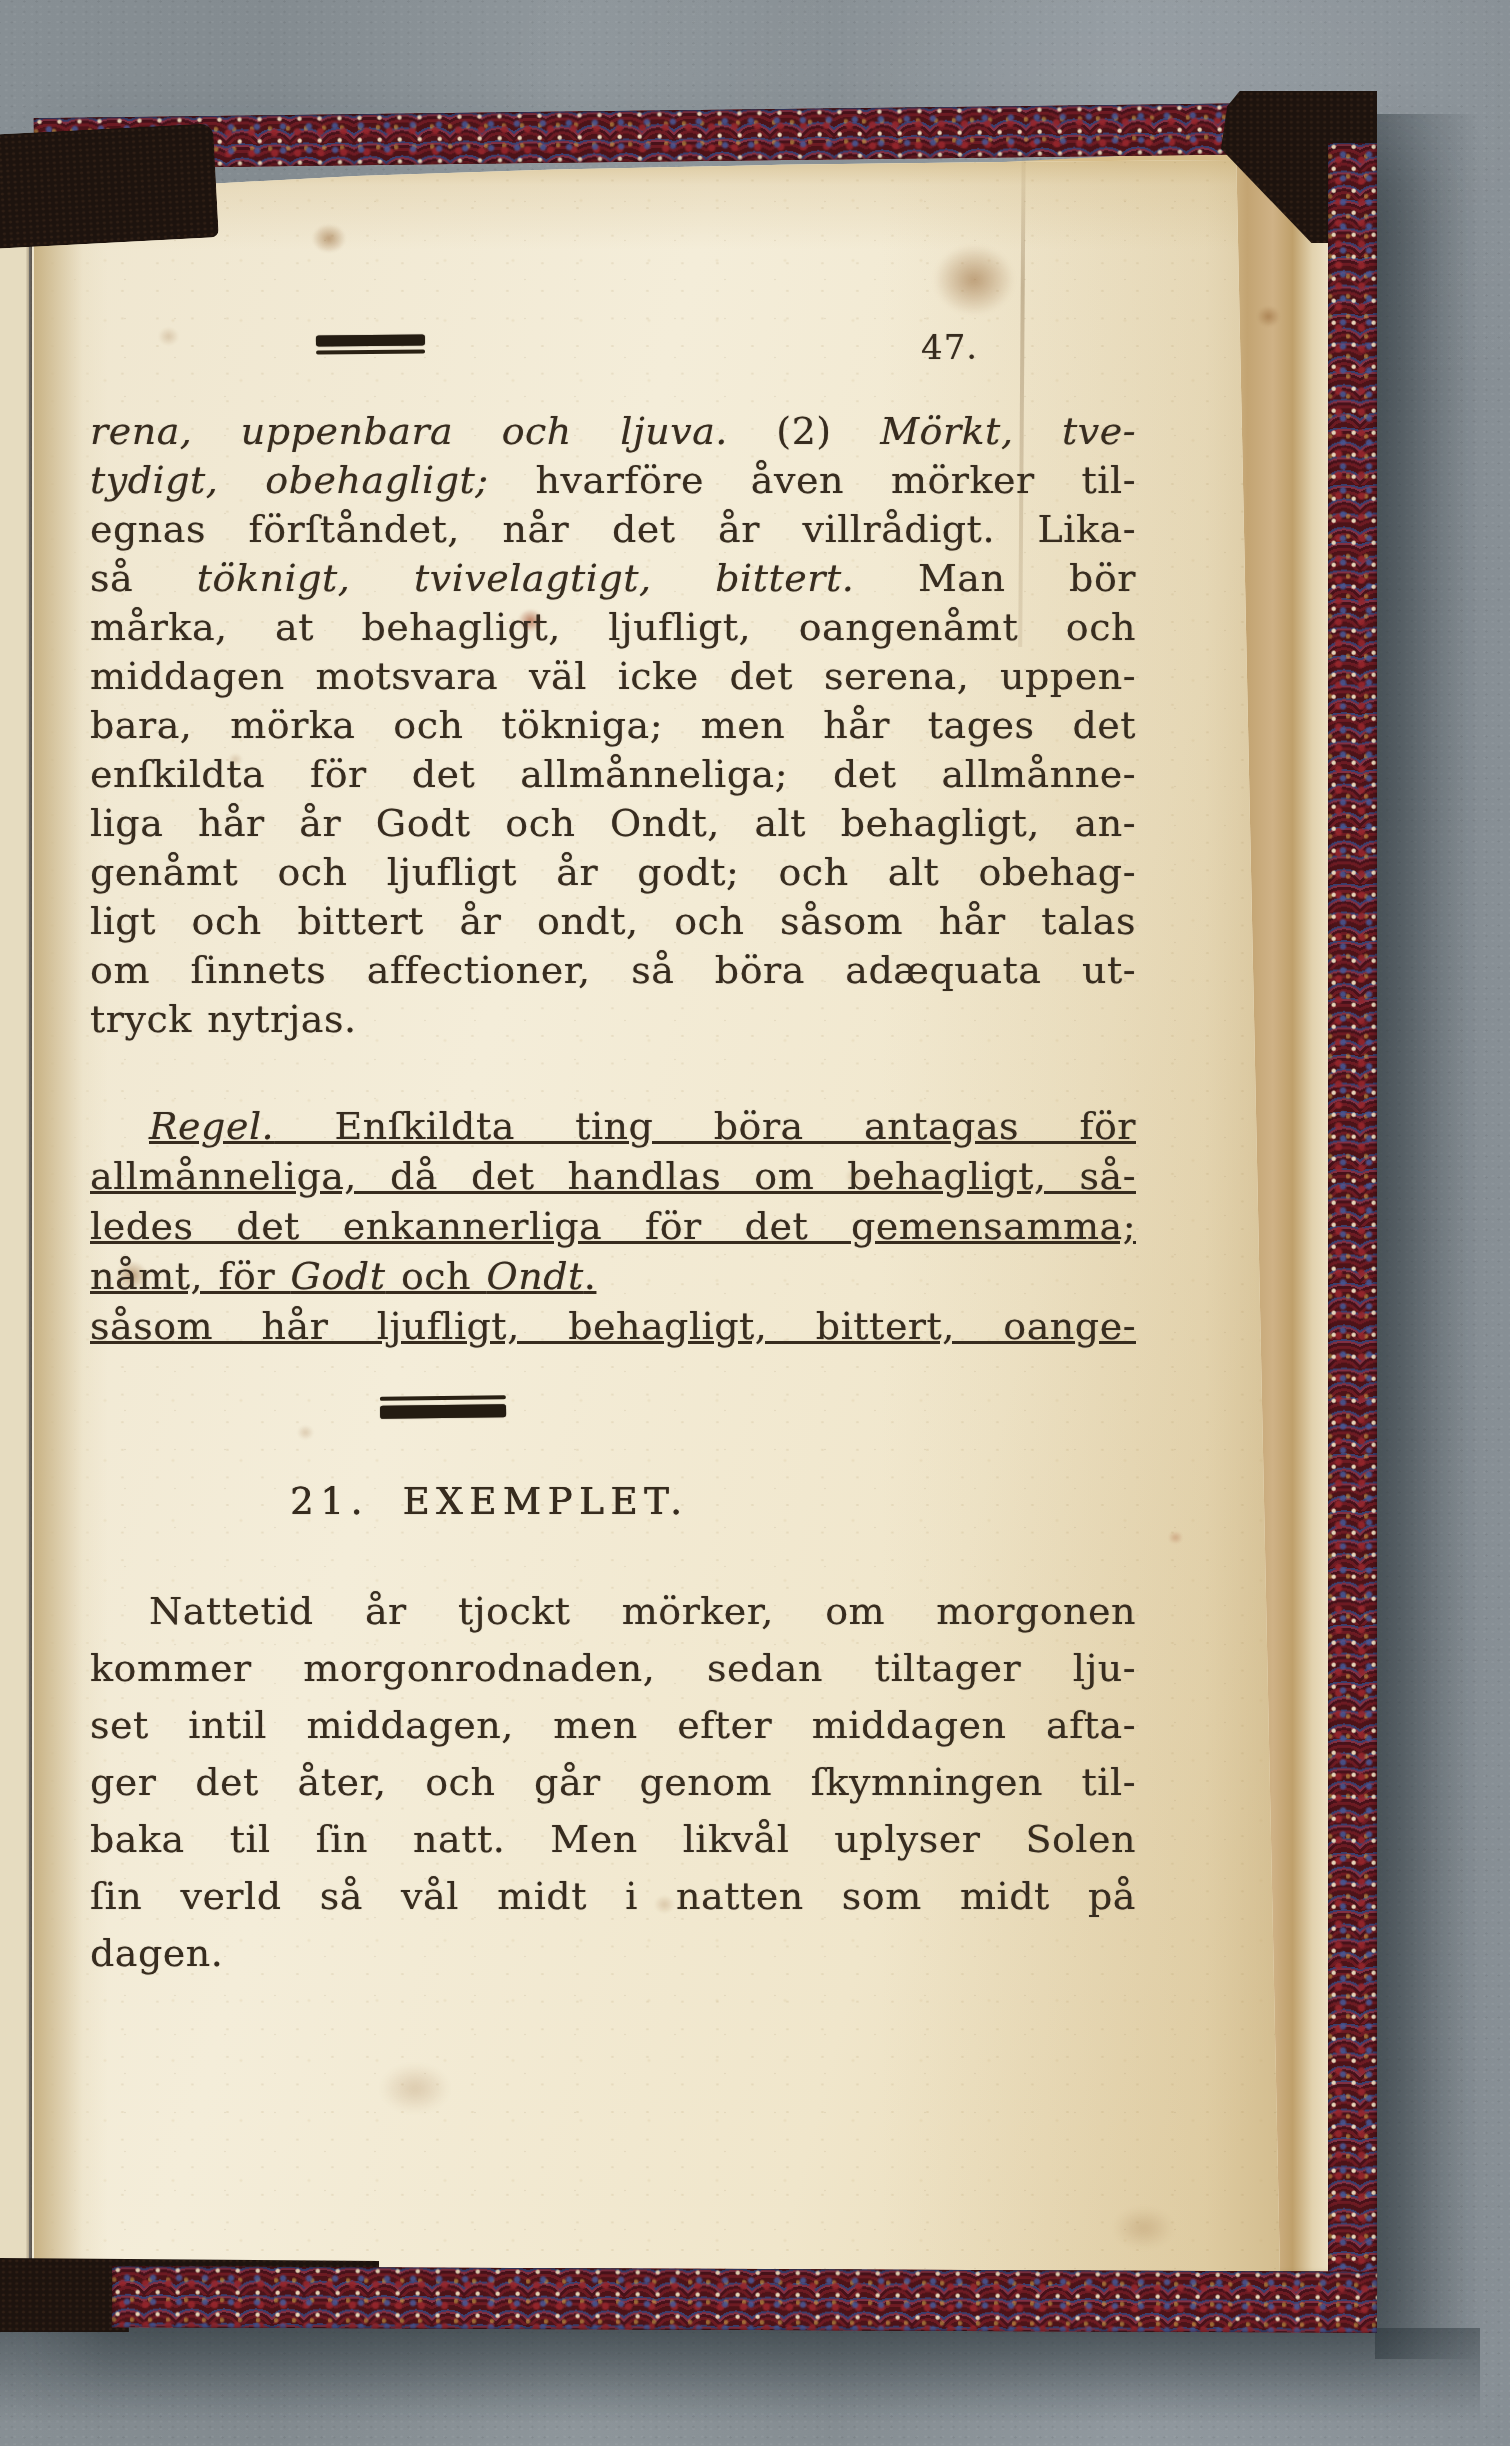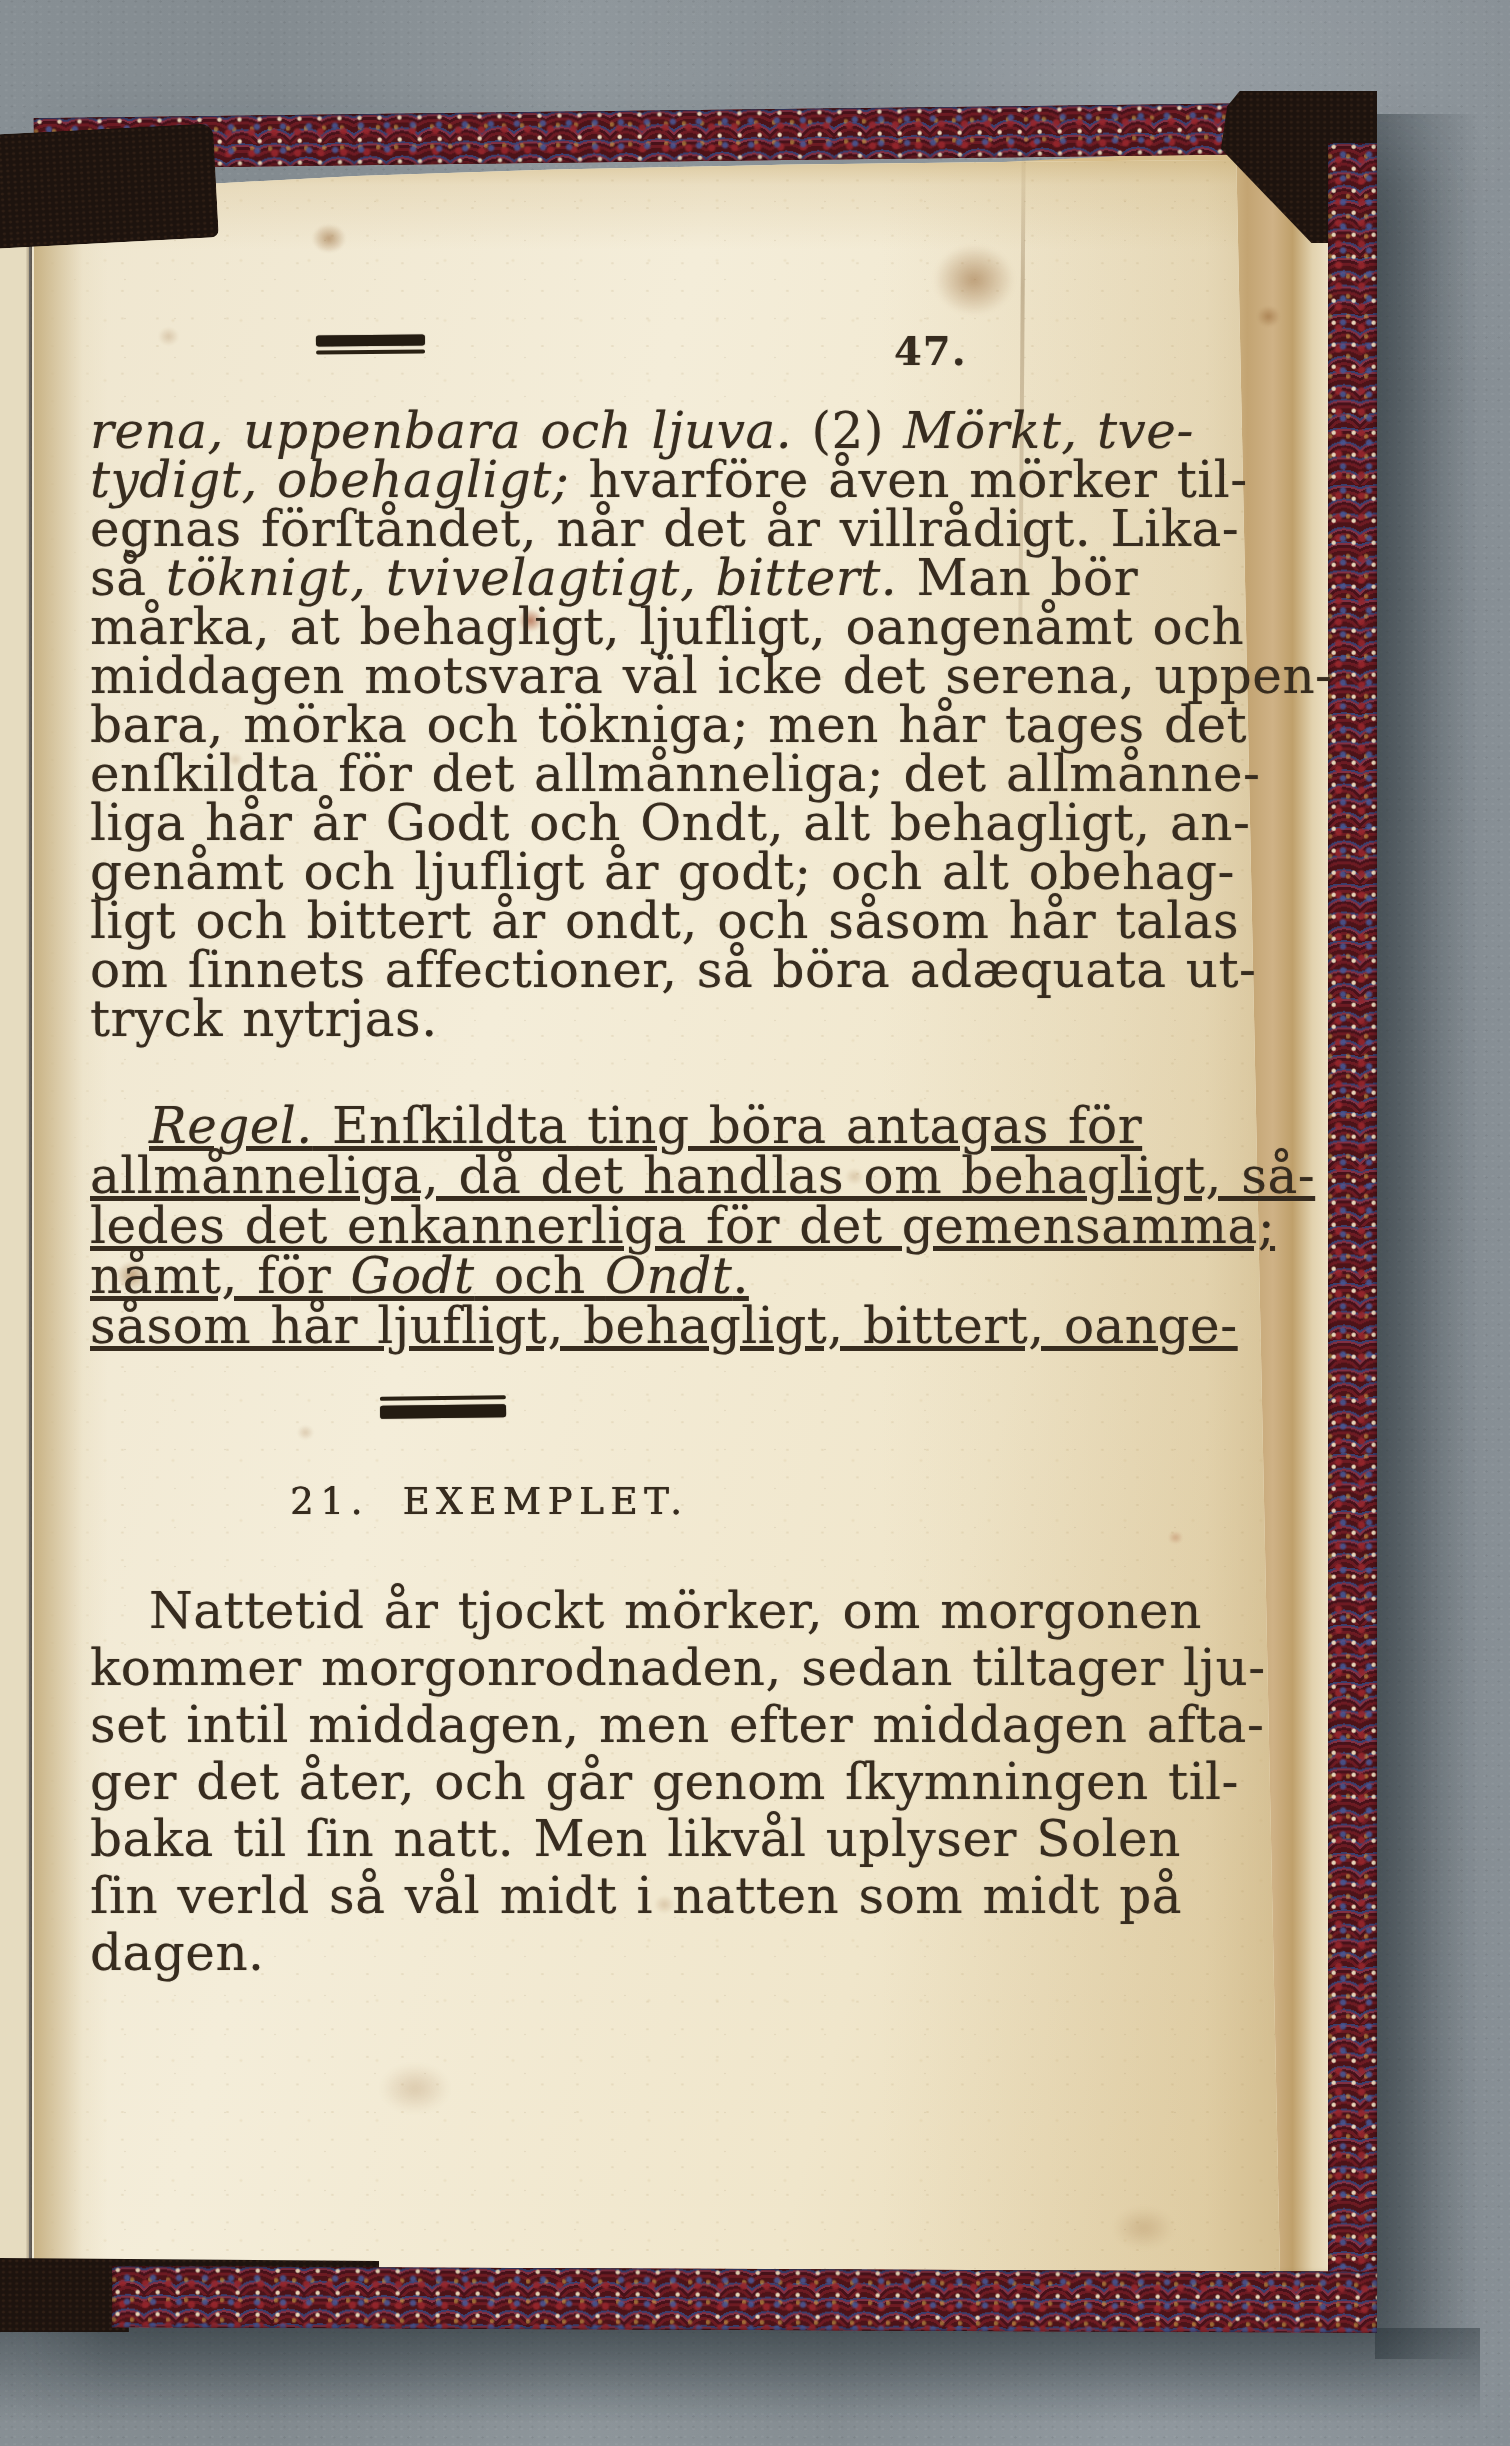--- a/index.html
+++ b/index.html
@@ -94,32 +94,32 @@
   .s7{left:654px;top:1895px;width:21px;height:19px;}
   .s8{left:1257px;top:306px;width:23px;height:21px;}
   .s9{left:380px;top:2064px;width:70px;height:49px;filter:blur(3.8px);}
   .s10{left:845px;top:1168px;width:19px;height:17px;}
   .s11{left:1168px;top:1531px;width:15px;height:13.3px;}
   .s12{left:228px;top:753px;width:15px;height:13.3px;}
   .s13{left:1113px;top:2207px;width:61px;height:42px;filter:blur(3.8px);}
 
   
   .ink{color:#372c1f;text-shadow:0 0 1px rgba(55,44,31,.5);}
-  .page-number{position:absolute;left:894px;top:327px;font-size:40px;font-weight:bold;
+  .page-number{position:absolute;left:921px;top:327px;font-size:34px;font-weight:normal;
       letter-spacing:1px;}
   .rule{position:absolute;}
   .rule .thick{height:10.5px;background:#241c12;border-radius:2.9px;
       box-shadow:0 0 1px rgba(36,28,18,.8);}
   .rule .thin{height:3.8px;background:#2a2114;border-radius:1.9px;margin-top:4.8px;}
   #rule1{left:316px;top:335px;width:109px;transform:rotate(-0.5deg);}
   #rule2{left:380px;top:1396px;width:126px;transform:rotate(-0.8deg);}
   #rule2 .thin{margin-top:0;}
   #rule2 .thick{margin-top:5.7px;height:12.4px;}
 
-  .para{position:absolute;left:90px;width:1046px;font-size:50px;
+  .para{position:absolute;left:90px;width:1046px;font-size:38px;
       letter-spacing:0.5px;word-spacing:2.9px;}
   .ln{text-align:justify;text-align-last:justify;white-space:nowrap;}
   .ln.last{text-align-last:left;}
   .ln.ind{text-indent:59px;}
   #p1{top:407px;} #p1 .ln{line-height:49px;height:49px;}
   #p2{top:1101px;} #p2 .ln{line-height:50px;height:50px;text-decoration:underline;}
   #p3{top:1583px;} #p3 .ln{line-height:57px;height:57px;}
   .it{font-style:italic;}
   .ro{font-style:normal;}
 

